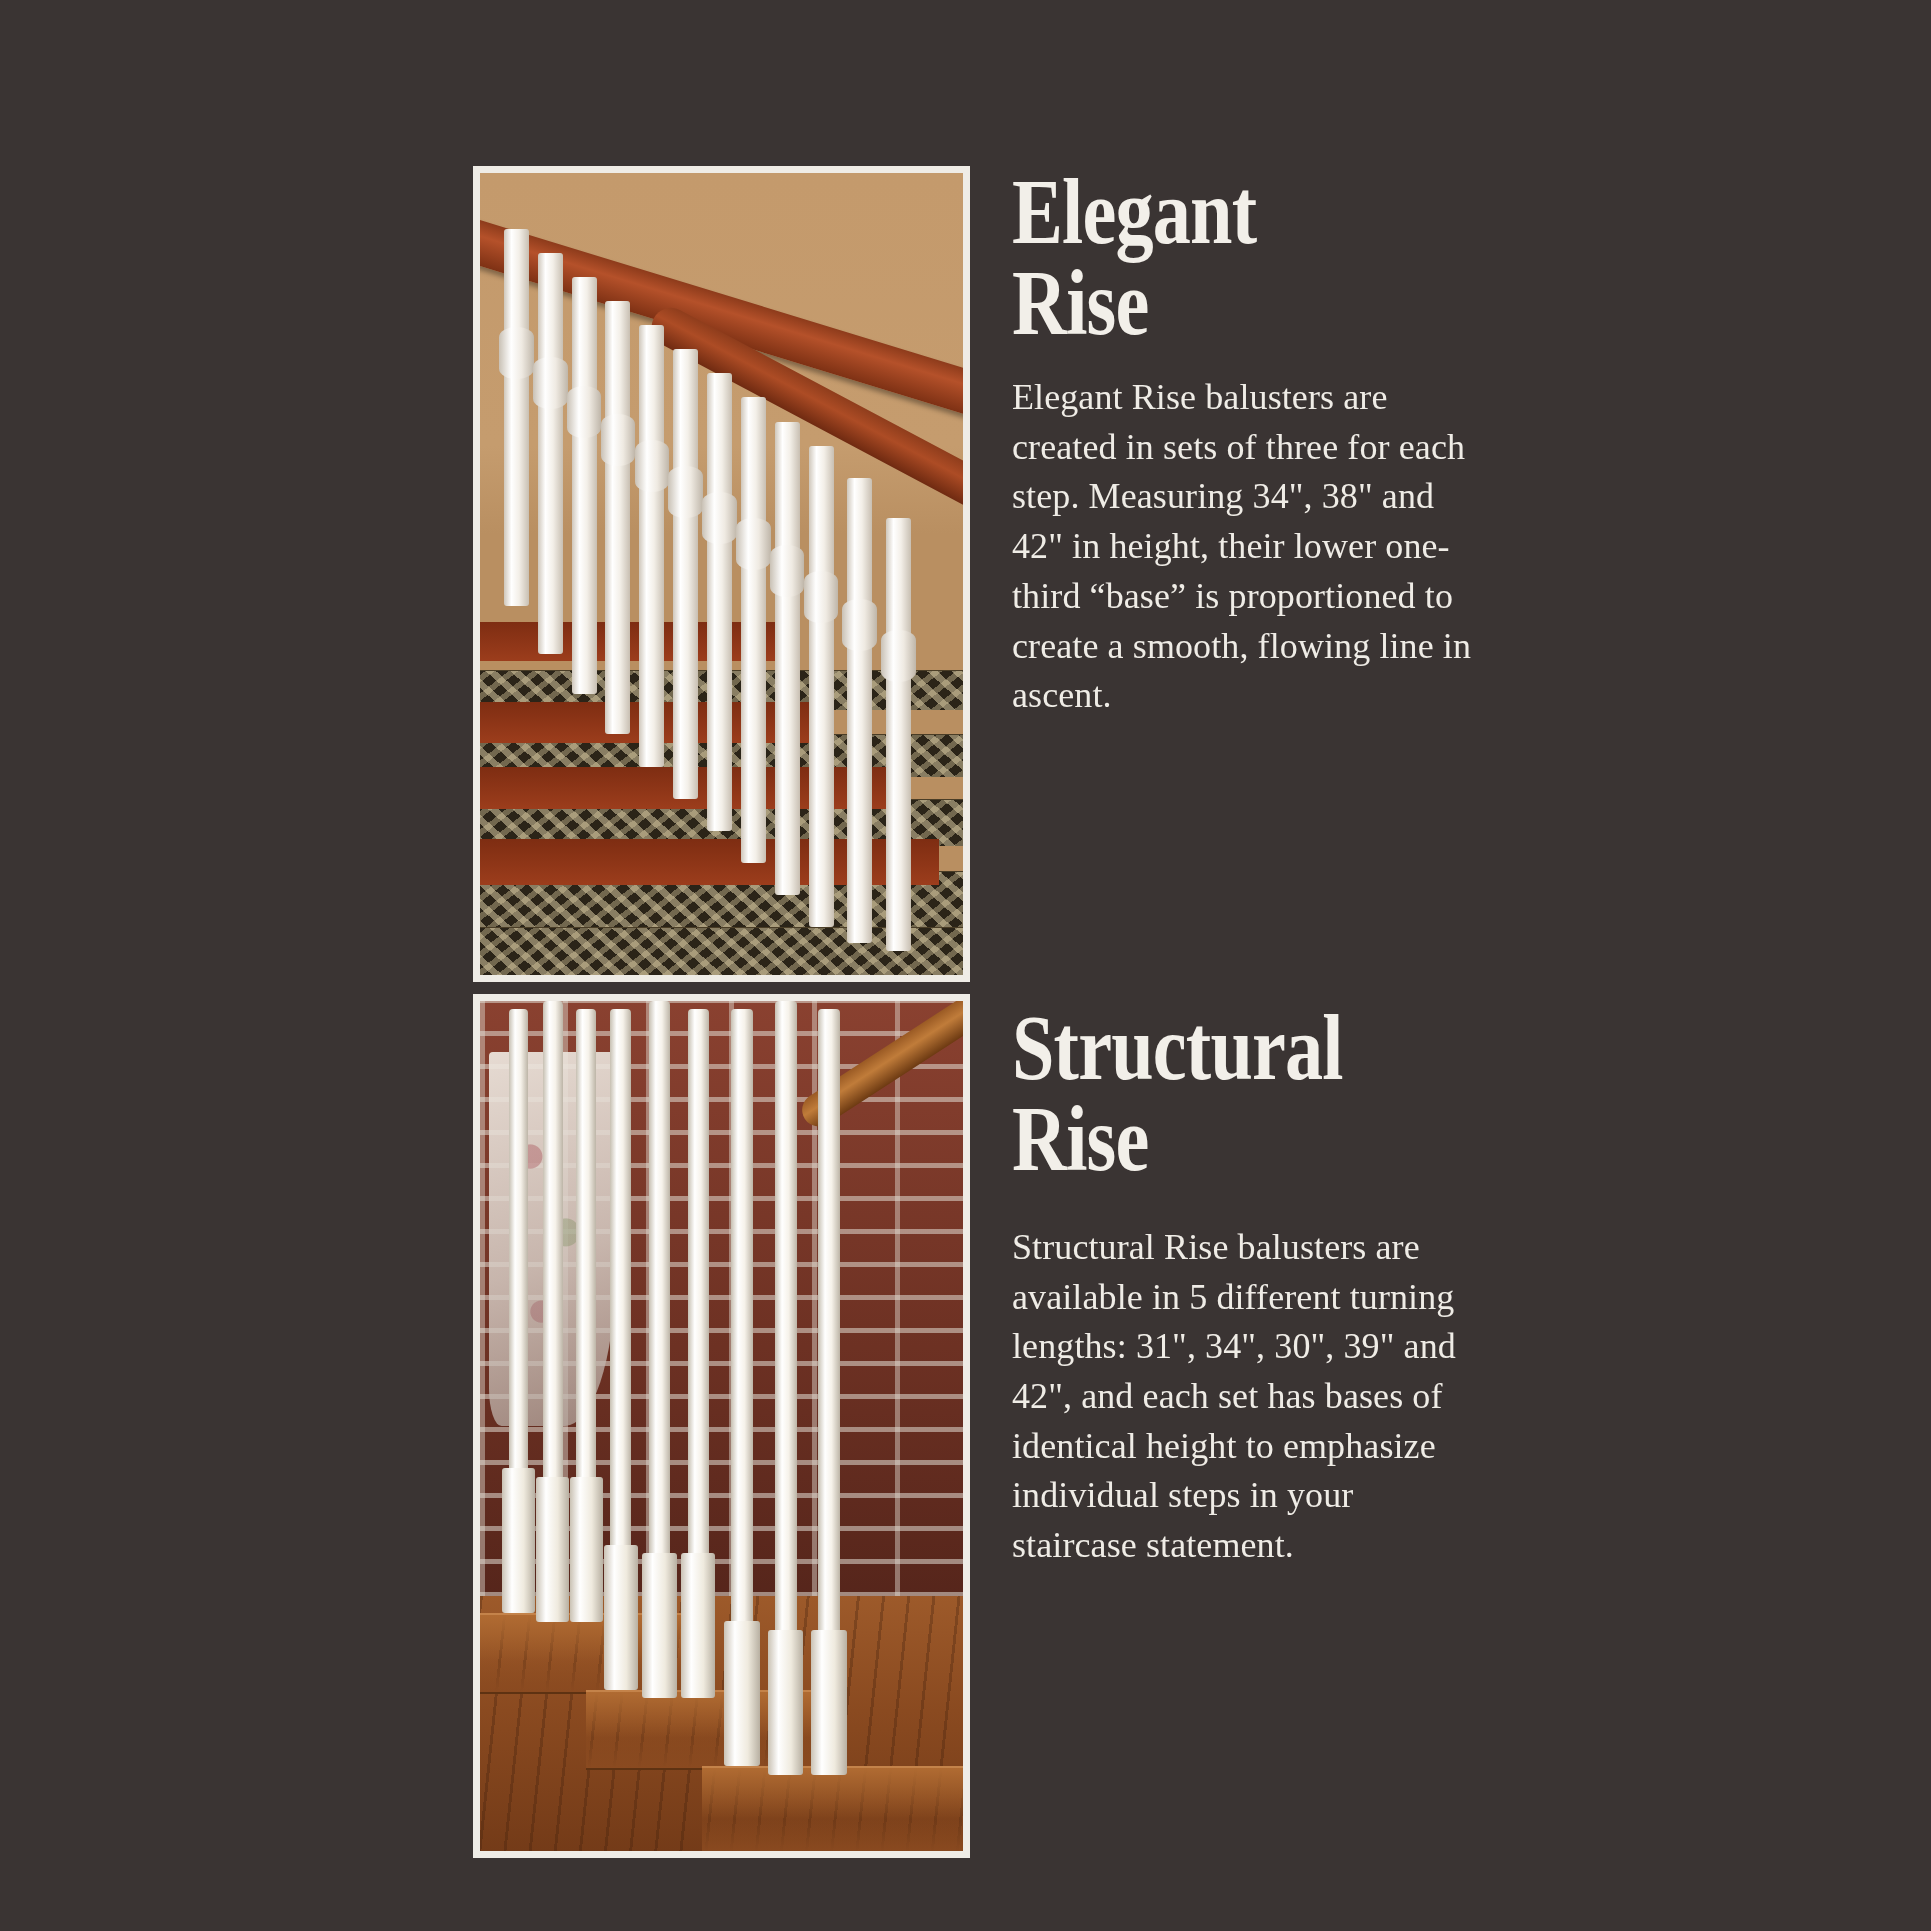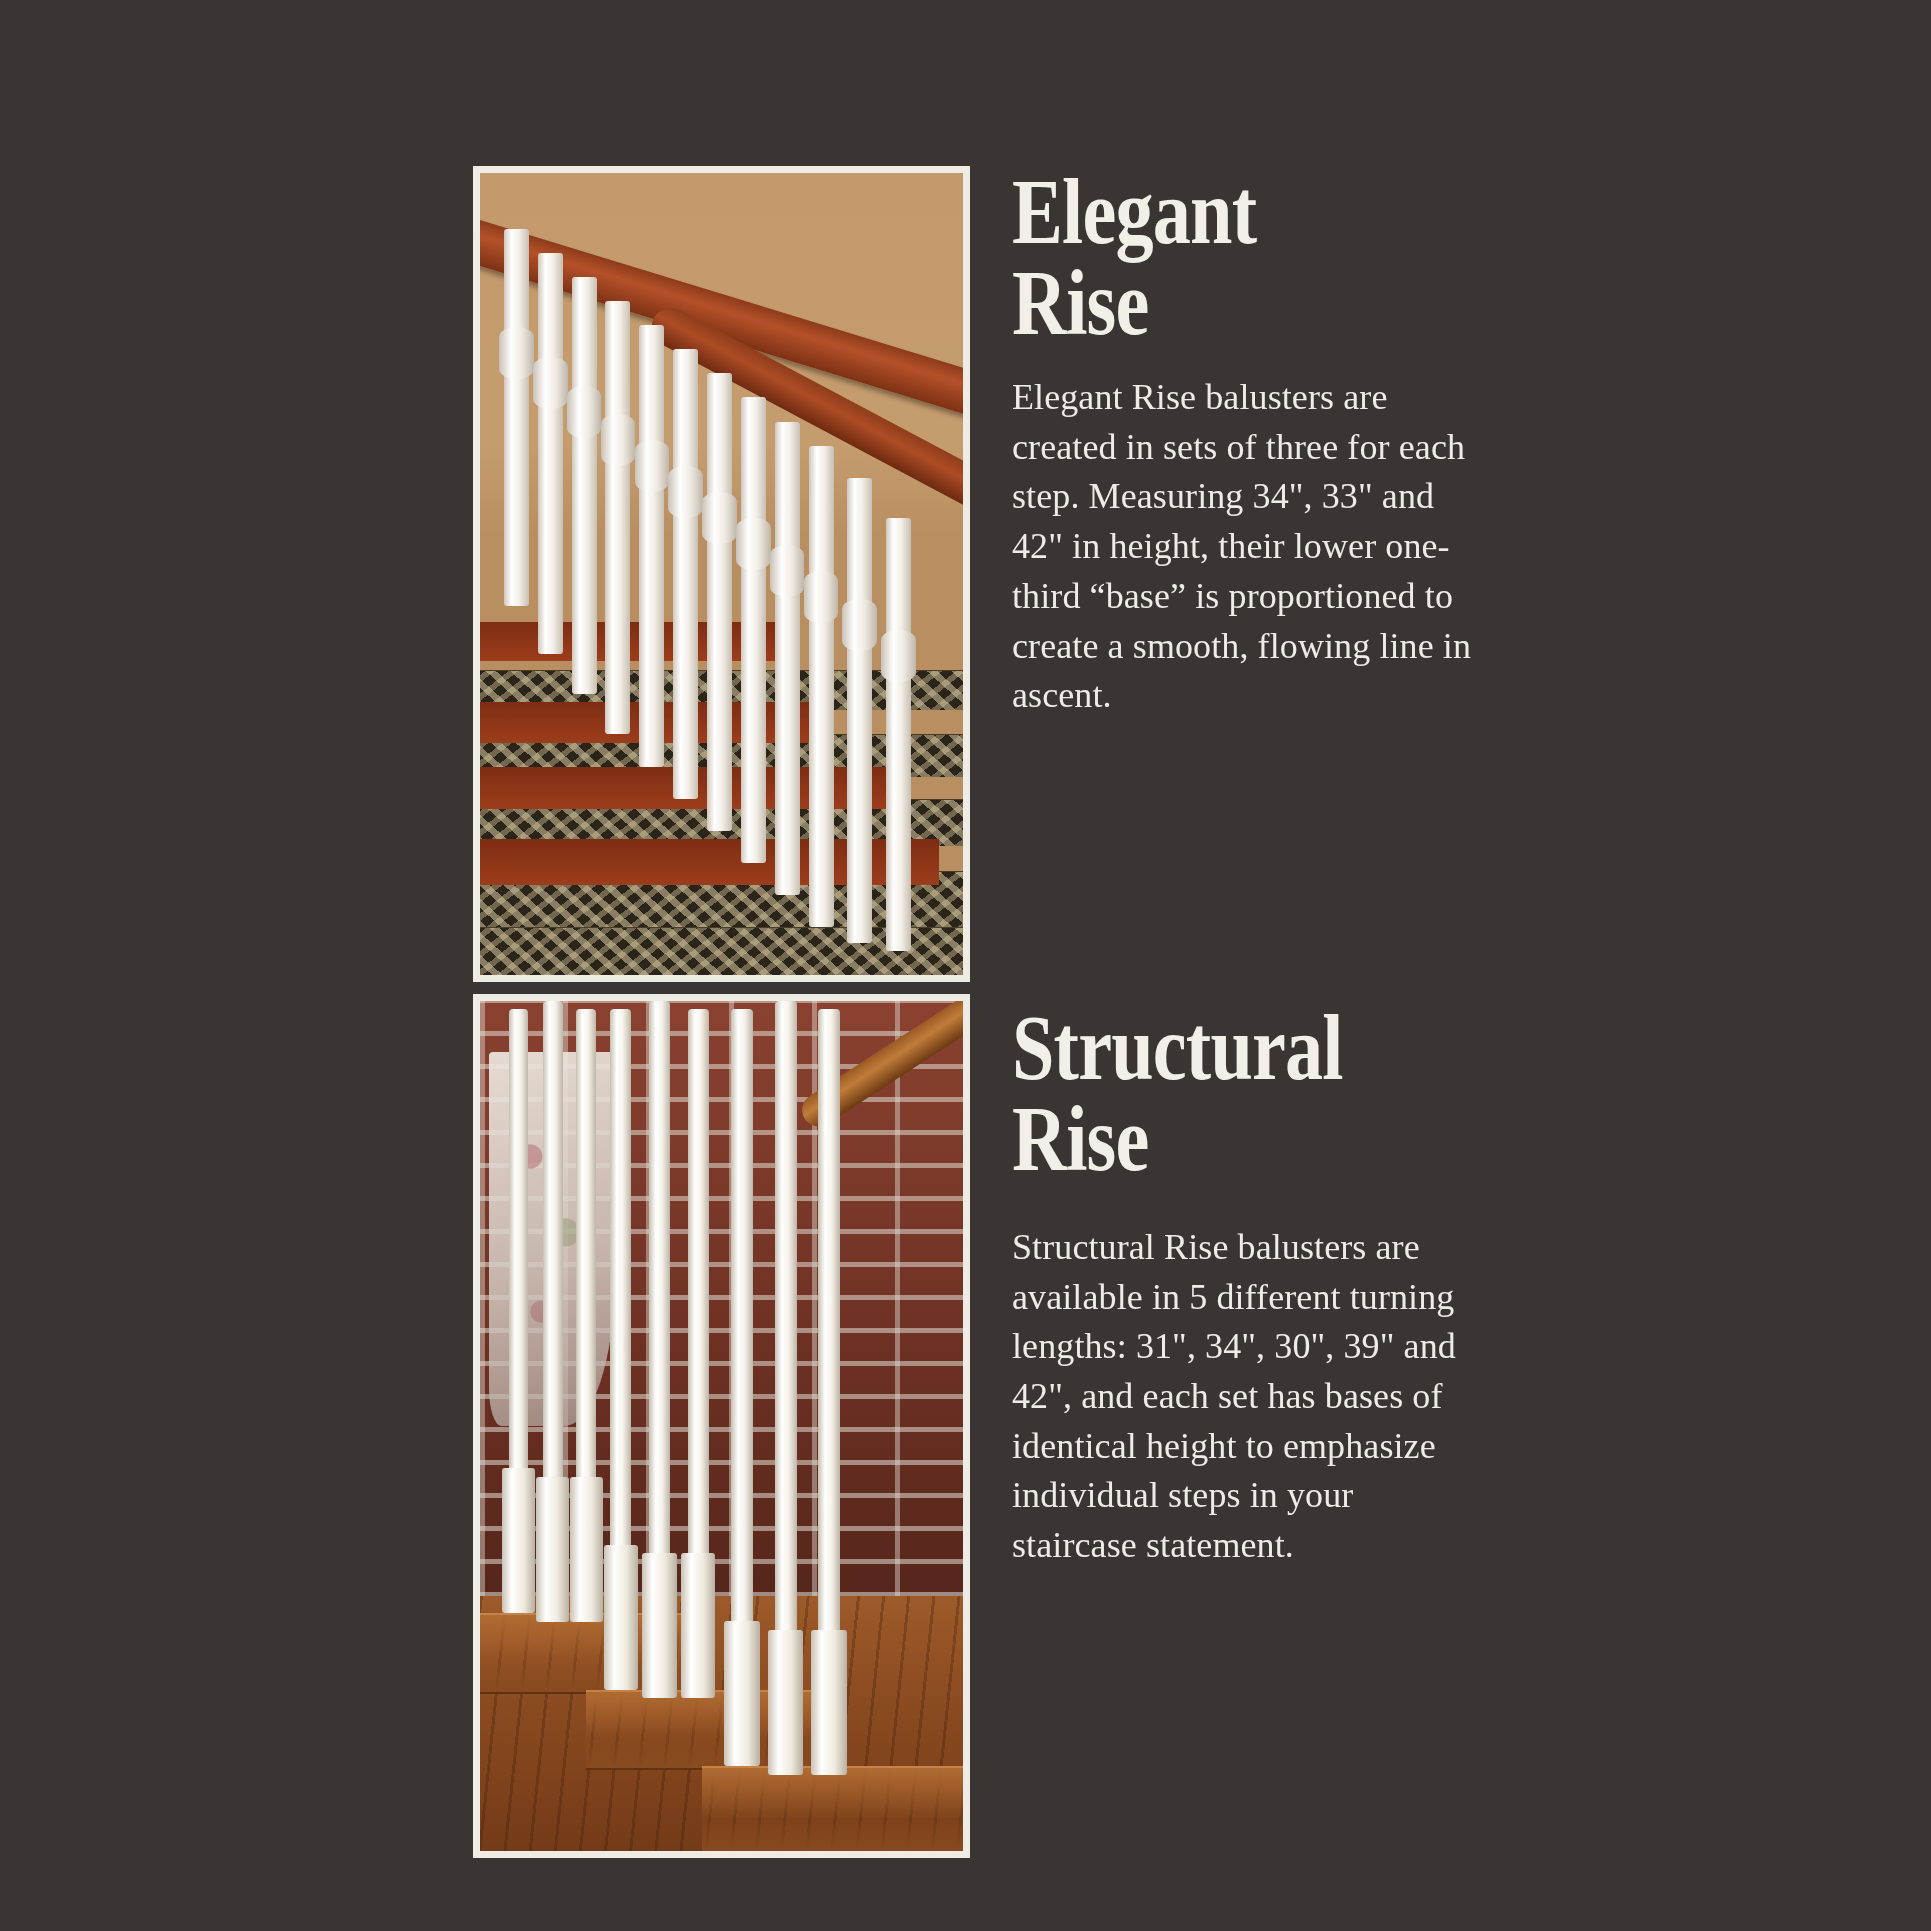--- a/index.html
+++ b/index.html
@@ -256,21 +256,21 @@
         <div class="baluster" style="left:54%; top:28%; height:58%;"></div>
         <div class="baluster" style="left:61%; top:31%; height:59%;"></div>
         <div class="baluster" style="left:68%; top:34%; height:60%;"></div>
         <div class="baluster" style="left:76%; top:38%; height:58%;"></div>
         <div class="baluster" style="left:84%; top:43%; height:54%;"></div>
       </div>
     </div>
 
     <div class="text-col">
       <h1 class="title">Elegant Rise</h1>
-      <p class="body-text">Elegant Rise balusters are created in sets of three for each step.  Measuring 34", 33" and 42" in height, their lower one-third “base” is proportioned to create a smooth, flowing line in ascent.</p>
+      <p class="body-text">Elegant Rise balusters are created in sets of three for each step.  Measuring 34", 38" and 42" in height, their lower one-third “base” is proportioned to create a smooth, flowing line in ascent.</p>
     </div>
   </div>
 
   <div class="section section-structural">
 
     <div class="photo-frame structural">
       <div class="photo ph2">
         <div class="brick"></div>
         <div class="curtain"></div>
         <div class="wood-floor"></div>

